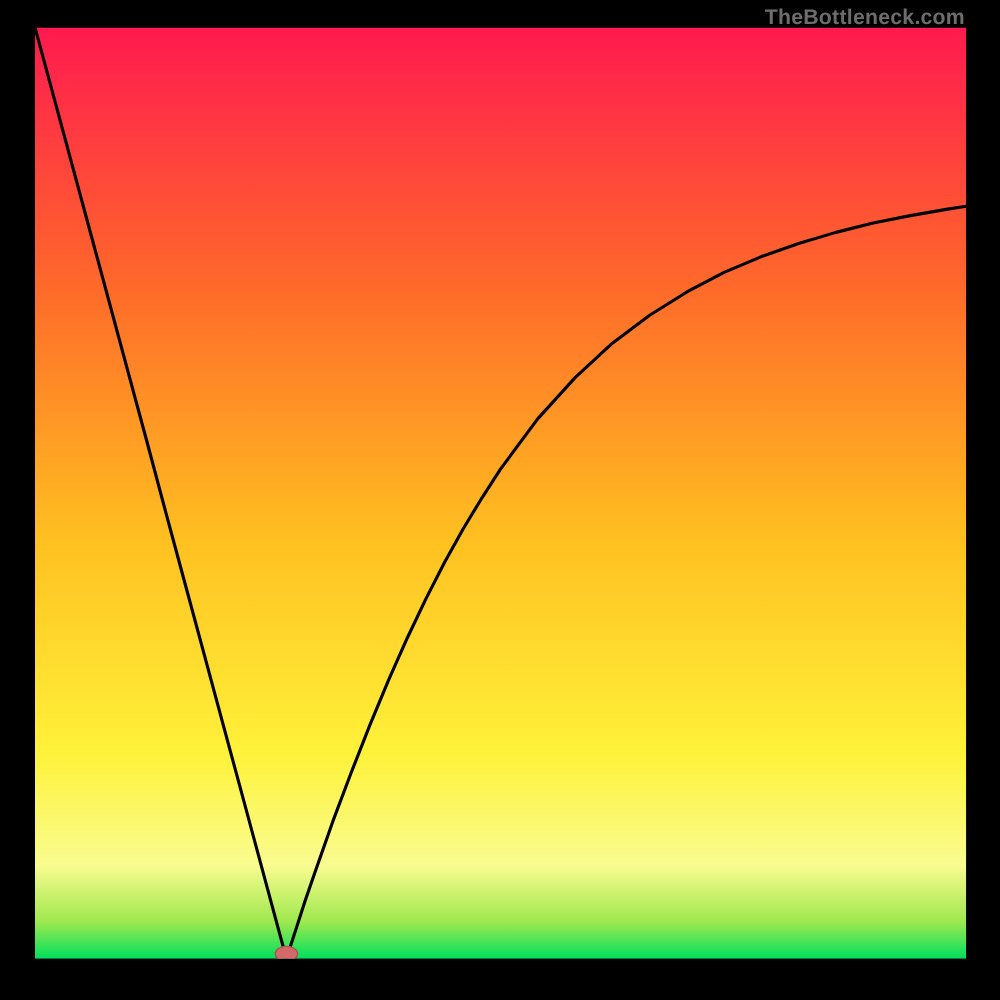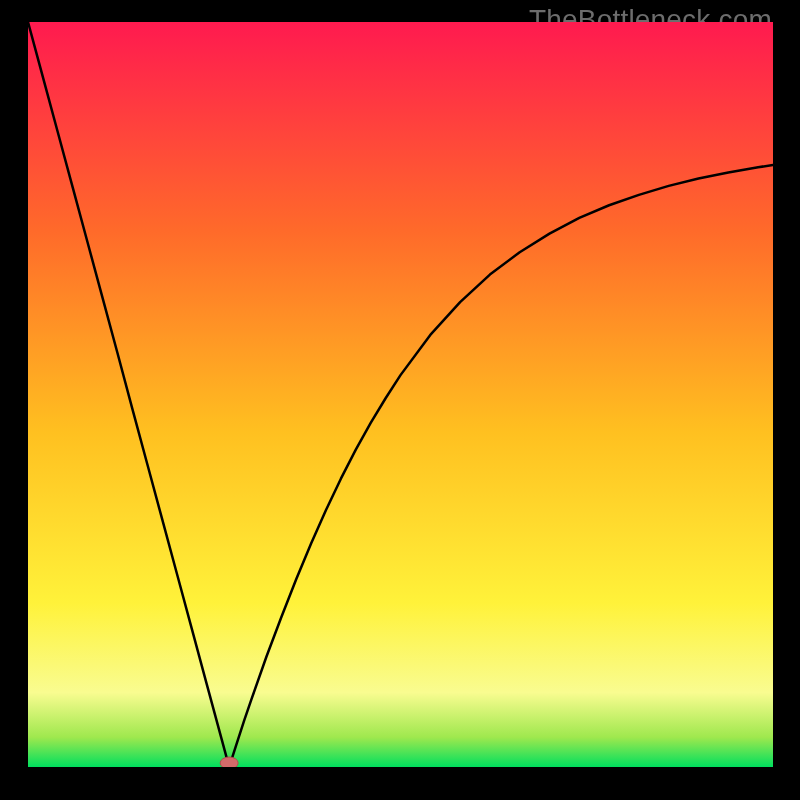--- a/index.html
+++ b/index.html
@@ -24,22 +24,22 @@
     left: 0;
     top: 0;
     width: 745px;
     height: 745px;
   }
   .watermark {
     position: absolute;
     top: 4px;
     right: 28px;
     color: #6d6d6d;
-    font-size: 28px;
-    font-weight: 400;
+    font-size: 17px;
+    font-weight: 700;
     letter-spacing: 0.2px;
   }
 </style>
 </head>
 <body>
 
 <div class="watermark">TheBottleneck.com</div>
 
 <div class="frame">
   <svg class="plot-area" viewBox="0 0 745 745" preserveAspectRatio="none">

